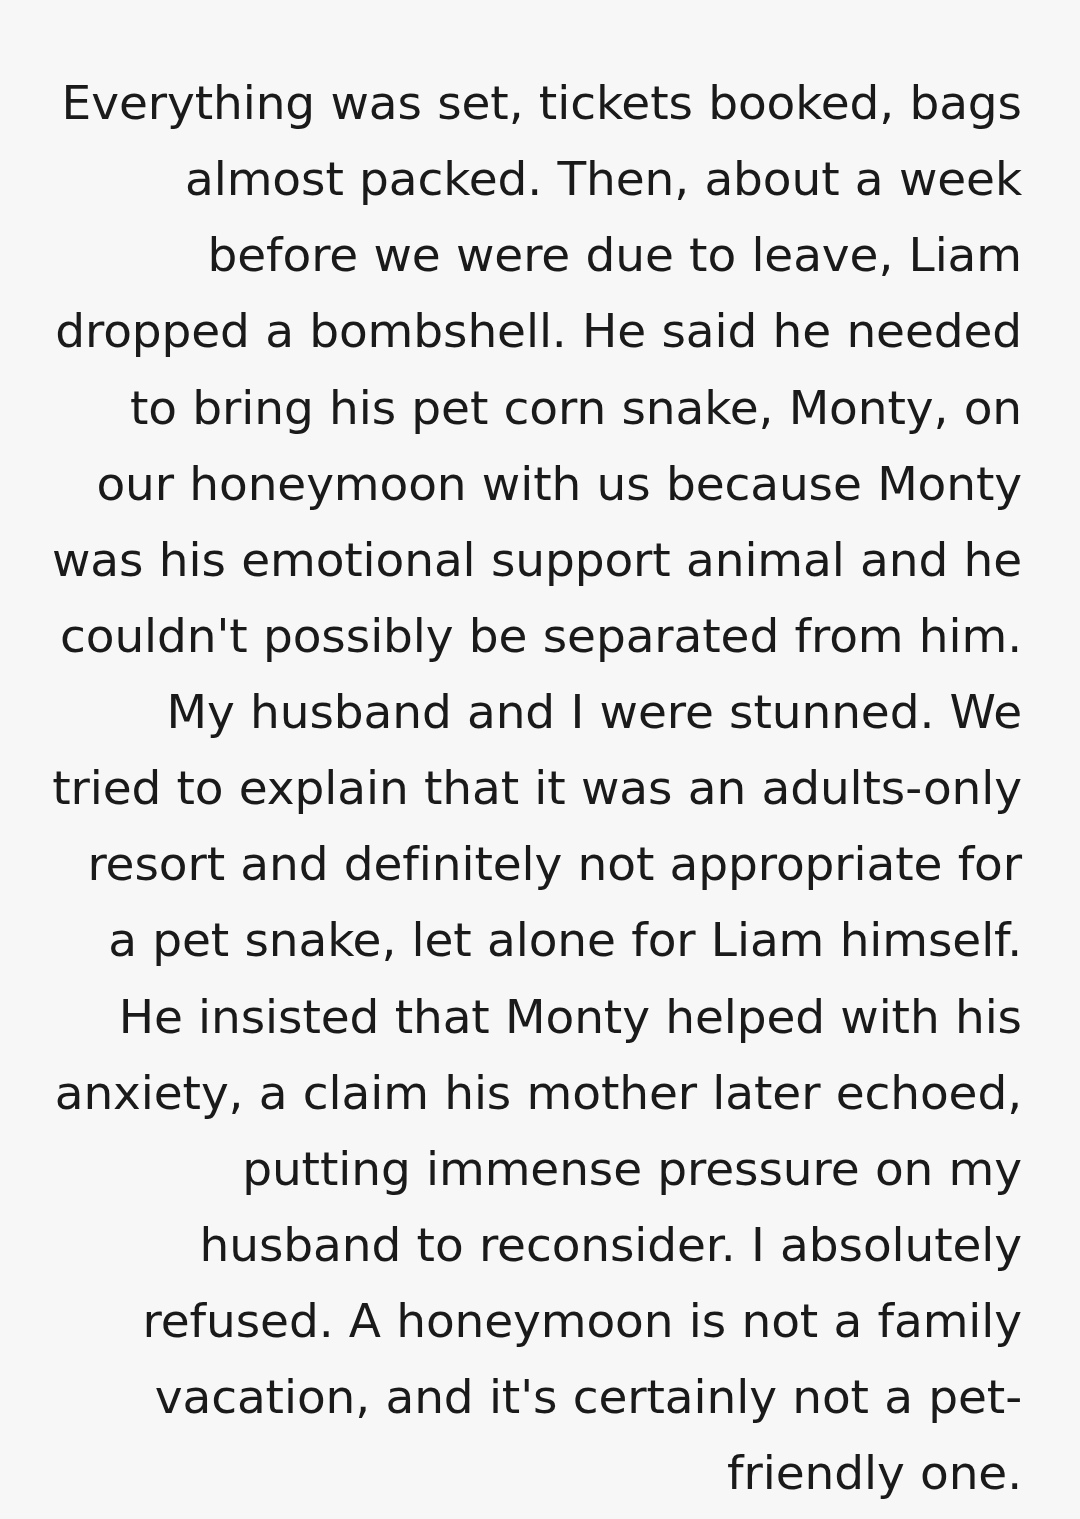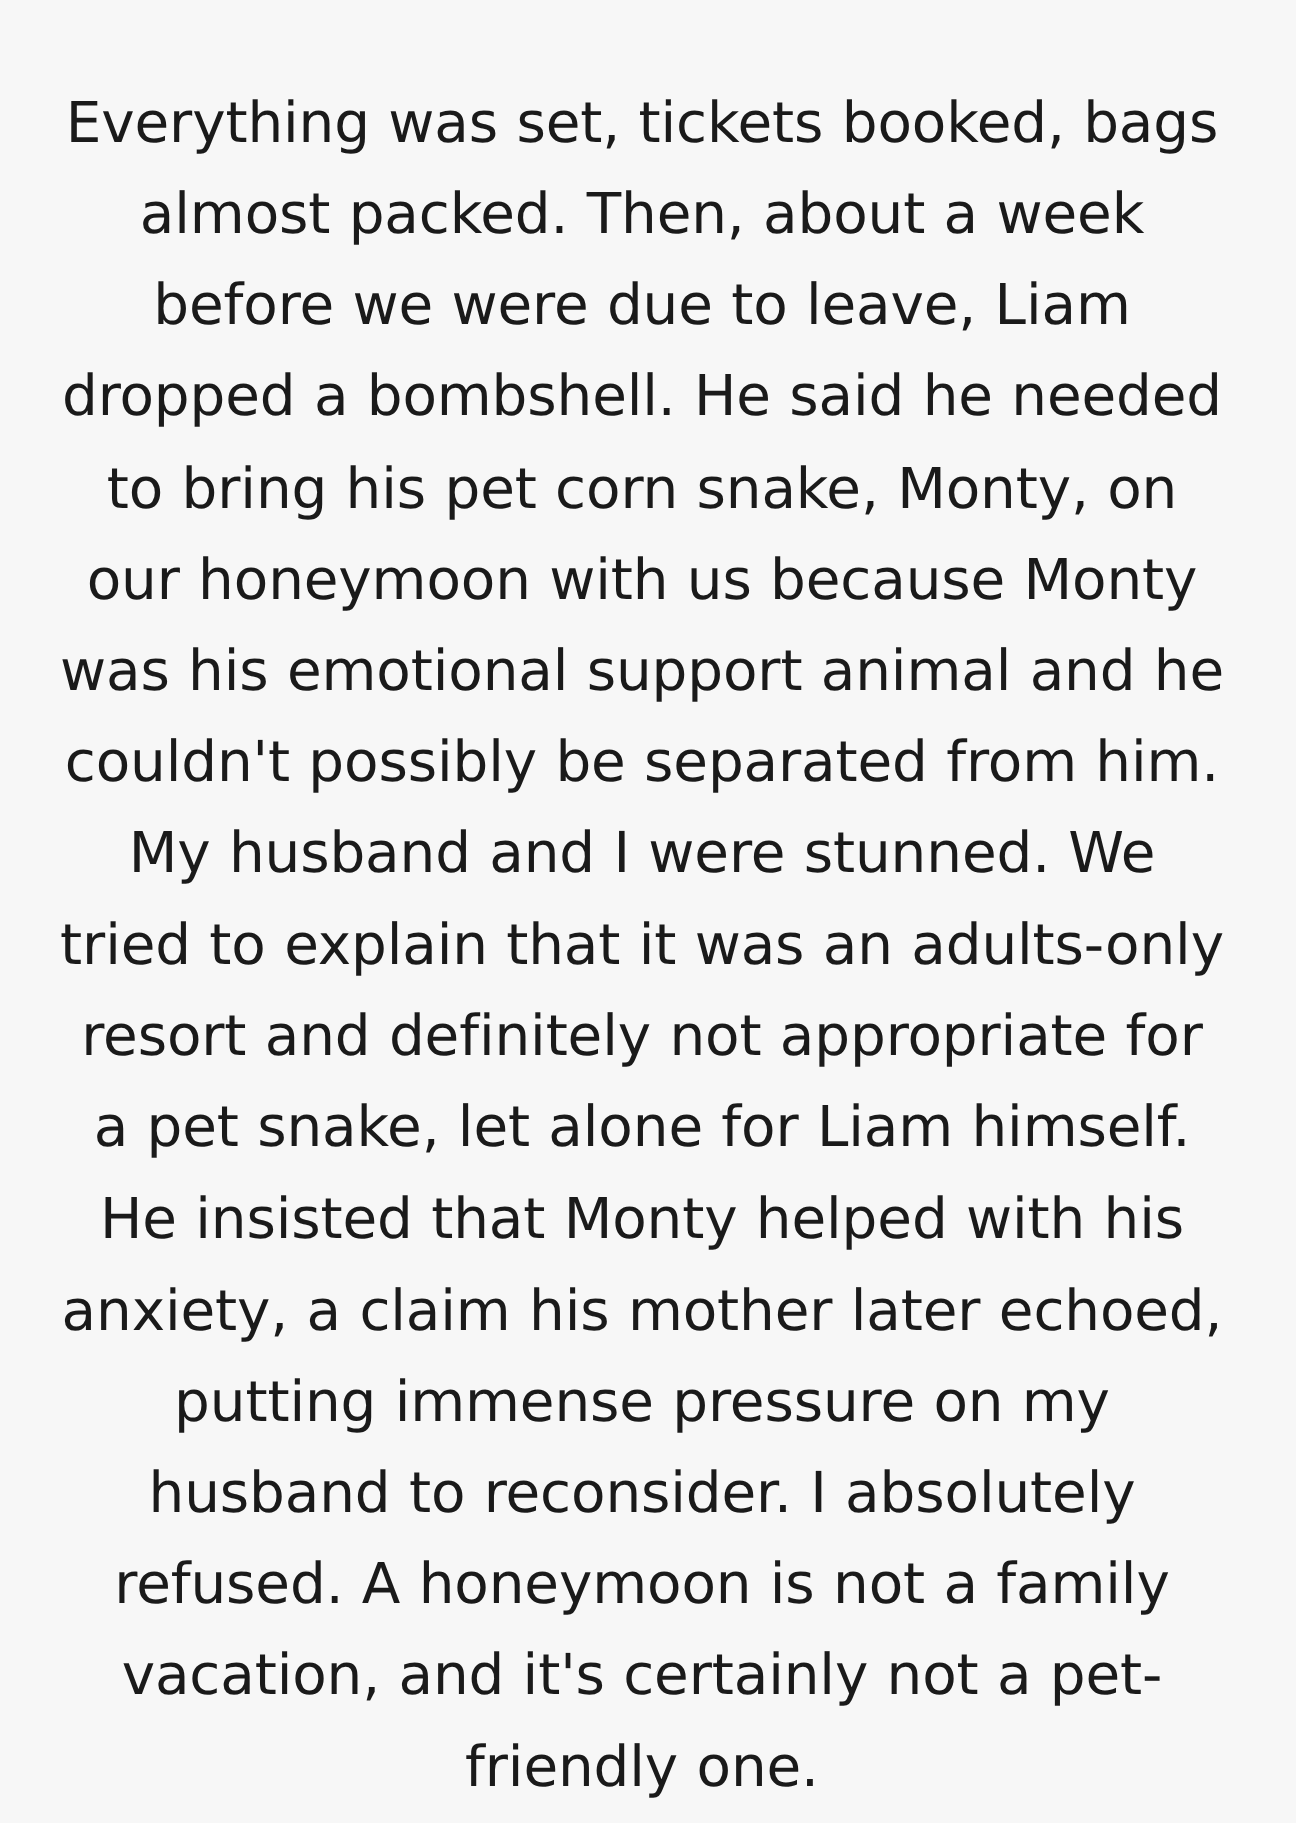--- a/index.html
+++ b/index.html
@@ -18,21 +18,21 @@
     box-sizing: border-box;
     background: #f7f7f7;
     padding: 18px 58px 20px 48px;
   }
   .story-text {
     color: #1a1a1a;
     font-size: 47px;
     line-height: 1.62;
     letter-spacing: -0.1px;
     font-weight: 400;
-    text-align: center;
+    text-align: right;
     word-spacing: 0.5px;
     white-space: pre-wrap;
   }
 </style>
 </head>
 <body>
 
 <div class="page">
   <p class="story-text">Everything was set, tickets booked, bags almost packed. Then, about a week before we were due to leave, Liam dropped a bombshell. He said he needed to bring his pet corn snake, Monty, on our honeymoon with us because Monty was his emotional support animal and he couldn't possibly be separated from him. My husband and I were stunned. We tried to explain that it was an adults-only resort and definitely not appropriate for a pet snake, let alone for Liam himself. He insisted that Monty helped with his anxiety, a claim his mother later echoed, putting immense pressure on my husband to reconsider. I absolutely refused. A honeymoon is not a family vacation, and it's certainly not a pet-friendly one.</p>
 </div>

